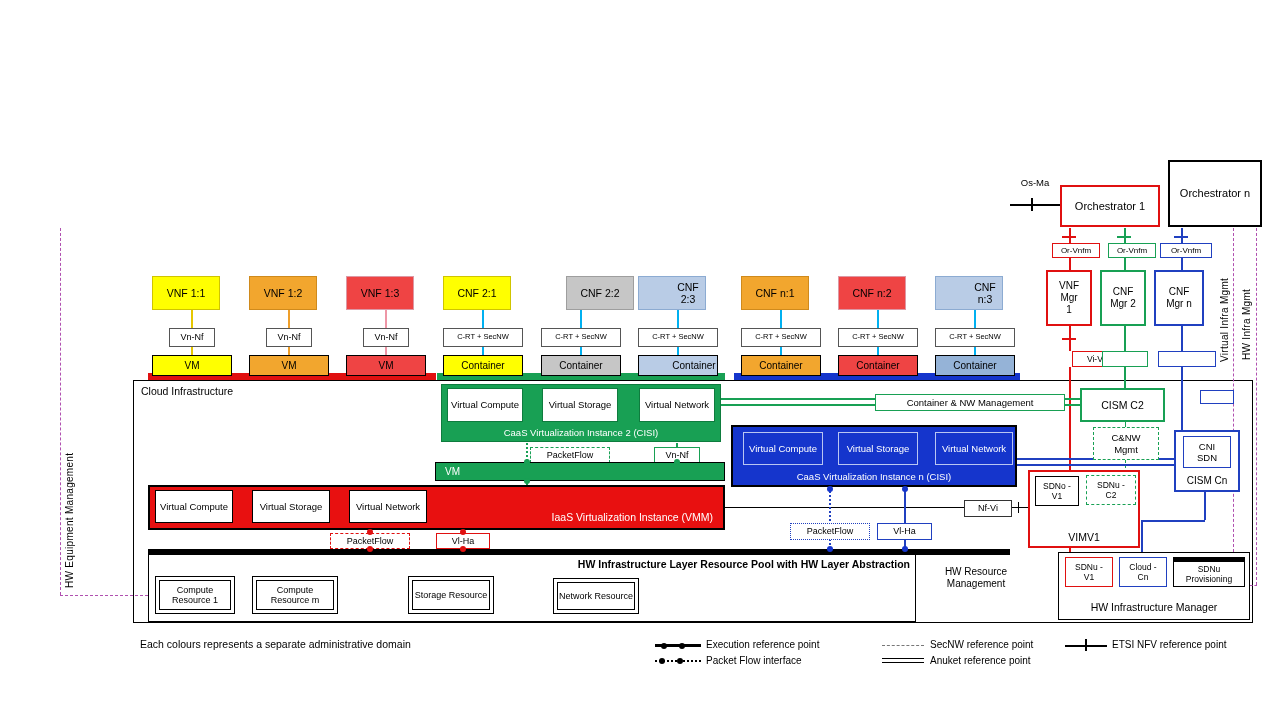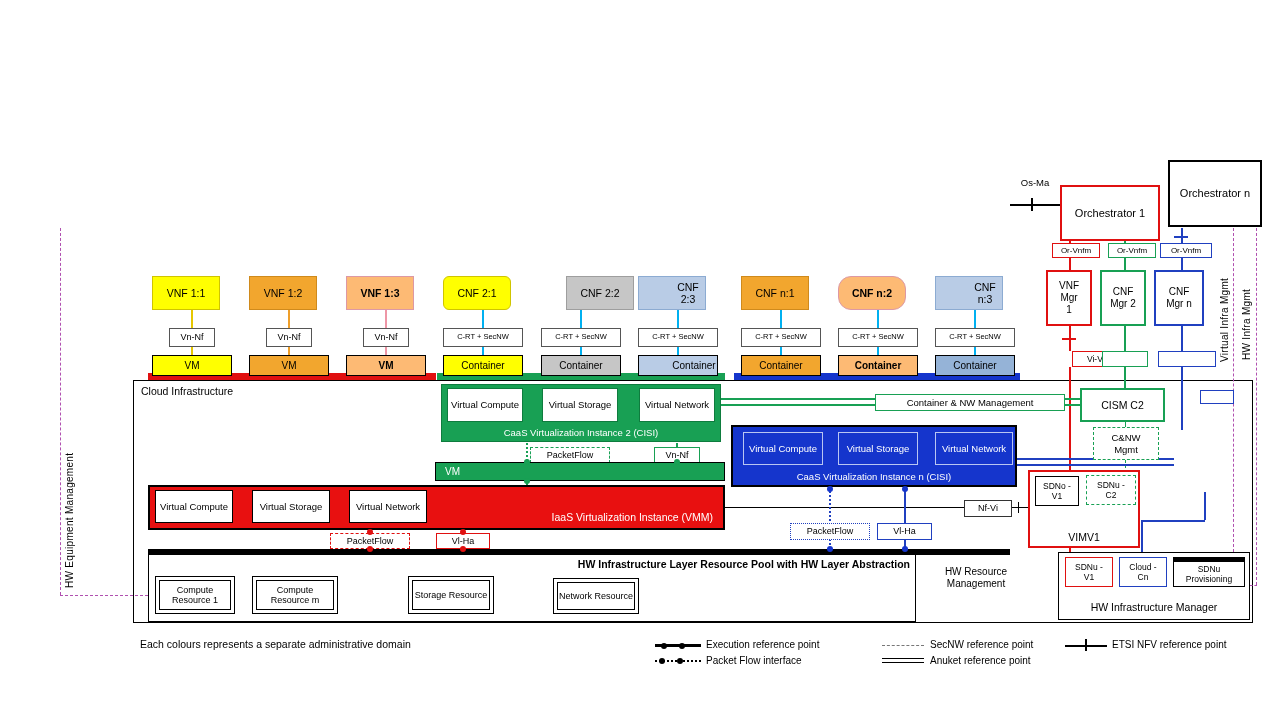--- a/index.html
+++ b/index.html
@@ -7,21 +7,21 @@
   body{font-family:"Liberation Sans","DejaVu Sans",sans-serif;color:#000;}
   #canvas{position:relative;width:1280px;height:720px;background:#fff;overflow:hidden;}
   .b{position:absolute;display:flex;align-items:center;justify-content:center;text-align:center;line-height:1.18;background:#fff;}
   .nob{background:transparent;}
   .txt{position:absolute;line-height:1.2;}
   .ln{position:absolute;}
   .dot{position:absolute;border-radius:50%;transform:translate(-50%,-50%);width:6px;height:6px;}
   .rot{position:absolute;transform:rotate(-90deg);transform-origin:0 0;white-space:nowrap;font-size:10px;letter-spacing:.3px;}
   .bg-yellow{background:#ffff00;border:1px solid #cfc400;}
   .bg-orange{background:#f2a62e;border:1px solid #cf8a1c;}
-  .bg-pink{background:#fdba74;border:1px solid #dd98a4;font-weight:bold;}
+  .bg-pink{background:#ef4444;border:1px solid #dd98a4;}
   .bg-gray{background:#c6c6c6;border:1px solid #9e9e9e;}
   .bg-lblue{background:#b9cce6;border:1px solid #8cabd2;padding-left:32px;}
   .bg-mblue{background:#95b3d7;border:1px solid #6a92c0;}
   .nf{height:34px;width:68px;font-size:10.5px;top:276px;}
   .unit{height:21px;width:80px;font-size:10px;top:355px;border:1.2px solid #000;}
   .iface{height:19px;background:#fff;border:1px solid #555;font-size:9px;top:328px;}
   .iface.crt{font-size:7.5px;width:80px;text-align:center;}
   .iface.vnnf{width:46px;}
   .res{position:absolute;border:1.2px solid #000;background:#fff;padding:3px;}
   .res-in{border:1.2px solid #000;width:100%;height:100%;display:flex;align-items:center;justify-content:center;text-align:center;font-size:9px;line-height:1.15;}
@@ -90,21 +90,21 @@
   <div class="b iface vnnf" style="left:266px;">Vn-Nf</div>
   <div class="ln" style="left:288px;top:347px;width:2px;height:9px;background:#ef9f2a;"></div>
   <div class="b unit bg-orange" style="left:249px;">VM</div>
 
   <div class="b nf bg-pink" style="left:346px;">VNF 1:3</div>
   <div class="ln" style="left:385px;top:310px;width:2px;height:18px;background:#ee96a6;"></div>
   <div class="b iface vnnf" style="left:363px;">Vn-Nf</div>
   <div class="ln" style="left:385px;top:347px;width:2px;height:9px;background:#ee96a6;"></div>
   <div class="b unit bg-pink" style="left:346px;">VM</div>
 
-  <div class="b nf bg-yellow" style="left:443px;border-radius:6px;">CNF 2:1</div>
+  <div class="b nf bg-yellow" style="left:443px;">CNF 2:1</div>
   <div class="ln" style="left:482px;top:310px;width:2px;height:18px;background:#00b0f0;"></div>
   <div class="b iface crt" style="left:443px;">C-RT + SecNW</div>
   <div class="ln" style="left:482px;top:347px;width:2px;height:9px;background:#00b0f0;"></div>
   <div class="b unit bg-yellow" style="left:443px;">Container</div>
 
   <div class="b nf bg-gray" style="left:566px;">CNF 2:2</div>
   <div class="ln" style="left:580px;top:310px;width:2px;height:18px;background:#00b0f0;"></div>
   <div class="b iface crt" style="left:541px;">C-RT + SecNW</div>
   <div class="ln" style="left:580px;top:347px;width:2px;height:9px;background:#00b0f0;"></div>
   <div class="b unit bg-gray" style="left:541px;">Container</div>
@@ -114,21 +114,21 @@
   <div class="b iface crt" style="left:638px;">C-RT + SecNW</div>
   <div class="ln" style="left:677px;top:347px;width:2px;height:9px;background:#00b0f0;"></div>
   <div class="b unit bg-lblue" style="left:638px;">Container</div>
 
   <div class="b nf bg-orange" style="left:741px;">CNF n:1</div>
   <div class="ln" style="left:780px;top:310px;width:2px;height:18px;background:#00b0f0;"></div>
   <div class="b iface crt" style="left:741px;">C-RT + SecNW</div>
   <div class="ln" style="left:780px;top:347px;width:2px;height:9px;background:#00b0f0;"></div>
   <div class="b unit bg-orange" style="left:741px;">Container</div>
 
-  <div class="b nf bg-pink" style="left:838px;border-radius:13px;">CNF n:2</div>
+  <div class="b nf bg-pink" style="left:838px;">CNF n:2</div>
   <div class="ln" style="left:877px;top:310px;width:2px;height:18px;background:#00b0f0;"></div>
   <div class="b iface crt" style="left:838px;">C-RT + SecNW</div>
   <div class="ln" style="left:877px;top:347px;width:2px;height:9px;background:#00b0f0;"></div>
   <div class="b unit bg-pink" style="left:838px;">Container</div>
 
   <div class="b nf bg-lblue" style="left:935px;">CNF n:3</div>
   <div class="ln" style="left:974px;top:310px;width:2px;height:18px;background:#00b0f0;"></div>
   <div class="b iface crt" style="left:935px;">C-RT + SecNW</div>
   <div class="ln" style="left:974px;top:347px;width:2px;height:9px;background:#00b0f0;"></div>
   <div class="b unit bg-mblue" style="left:935px;">Container</div>
@@ -167,20 +167,24 @@
   </div>
 
   <div class="ln" style="left:829px;top:487px;height:62px;border-left:2px dotted #2040c0;"></div>
   <div class="ln" style="left:904px;top:487px;width:2px;height:62px;background:#2040c0;"></div>
   <div class="b" style="left:790px;top:523px;width:80px;height:17px;border:1.4px dotted #2040c0;font-size:9px;">PacketFlow</div>
   <div class="b" style="left:877px;top:523px;width:55px;height:17px;border:1.4px solid #2040c0;font-size:9px;">Vl-Ha</div>
 
   <div class="b" style="left:875px;top:394px;width:190px;height:17px;border:1.5px solid #18a054;font-size:9.5px;">Container &amp; NW Management</div>
   <div class="b" style="left:1080px;top:388px;width:85px;height:34px;border:2px solid #18a054;font-size:10.5px;">CISM C2</div>
   <div class="b" style="left:1093px;top:427px;width:66px;height:33px;border:1.6px dashed #18a054;font-size:9.5px;padding:0 8px;">C&amp;NW Mgmt</div>
+  <div class="ln" style="left:1174px;top:430px;width:66px;height:62px;background:#fff;border:2px solid #2040c0;">
+    <div class="b" style="left:7px;top:4px;width:48px;height:32px;border:1.5px solid #2040c0;font-size:9.5px;padding:0 9px;">CNI SDN</div>
+    <div class="txt" style="left:0;right:0;bottom:3px;font-size:10px;text-align:center;">CISM Cn</div>
+  </div>
   <div class="b" style="left:964px;top:500px;width:48px;height:17px;border:1px solid #333;font-size:9px;">Nf-Vi</div>
 
   <div class="ln" style="left:1028px;top:470px;width:112px;height:78px;background:#fff;border:2px solid #e01010;">
     <div class="b" style="left:5px;top:4px;width:44px;height:30px;border:1px solid #000;font-size:8.5px;padding:0 7px;">SDNo -V1</div>
     <div class="b" style="left:56px;top:3px;width:50px;height:30px;border:1.5px dashed #18a054;font-size:8.5px;padding:0 9px;">SDNu -C2</div>
     <div class="txt" style="left:0;right:0;bottom:2px;font-size:10.5px;text-align:center;">VIMV1</div>
   </div>
 
   <div class="ln" style="left:148px;top:549px;width:862px;height:6px;background:#000;"></div>
   <div class="b nob" style="left:148px;top:553px;width:768px;height:69px;border:1.2px solid #000;"></div>
@@ -200,21 +204,21 @@
   <div class="txt" style="left:924px;top:566px;width:104px;text-align:center;font-size:10px;">HW Resource Management</div>
 
   <div class="ln" style="left:1058px;top:552px;width:192px;height:68px;background:#fff;border:1.6px solid #000;">
     <div class="b" style="left:6px;top:4px;width:48px;height:30px;border:1.5px solid #e01010;font-size:8.5px;padding:0 6px;">SDNu -V1</div>
     <div class="b" style="left:60px;top:4px;width:48px;height:30px;border:1.5px solid #2040c0;font-size:8.5px;padding:0 6px;">Cloud -Cn</div>
     <div class="b" style="left:114px;top:4px;width:72px;height:30px;border:1px solid #000;border-top:5px solid #000;font-size:8.5px;">SDNu Provisioning</div>
     <div class="txt" style="left:0;right:0;bottom:5px;font-size:10.5px;text-align:center;">HW Infrastructure Manager</div>
   </div>
 
   <div class="txt" style="left:1012px;top:177px;width:46px;text-align:center;font-size:9.5px;">Os-Ma</div>
-  <div class="b" style="left:1060px;top:185px;width:100px;height:56px;border:2.5px solid #e01010;font-size:11px;padding:12px 11px;">Orchestrator 1</div>
+  <div class="b" style="left:1060px;top:185px;width:100px;height:42px;border:2.5px solid #e01010;font-size:11px;padding:12px 11px;">Orchestrator 1</div>
   <div class="b" style="left:1168px;top:160px;width:94px;height:67px;border:2px solid #000;font-size:11px;padding:0 8px;">Orchestrator n</div>
   <div class="b" style="left:1052px;top:243px;width:48px;height:15px;border:1.5px solid #e01010;font-size:8px;">Or-Vnfm</div>
   <div class="b" style="left:1108px;top:243px;width:48px;height:15px;border:1.5px solid #18a054;font-size:8px;">Or-Vnfm</div>
   <div class="b" style="left:1160px;top:243px;width:52px;height:15px;border:1.5px solid #2040c0;font-size:8px;">Or-Vnfm</div>
   <div class="b" style="left:1046px;top:270px;width:46px;height:56px;border:2px solid #e01010;font-size:10px;padding:0 12px;">VNF Mgr 1</div>
   <div class="b" style="left:1100px;top:270px;width:46px;height:56px;border:2px solid #18a054;font-size:10px;padding:0 8px;">CNF Mgr 2</div>
   <div class="b" style="left:1154px;top:270px;width:50px;height:56px;border:2px solid #2040c0;font-size:10px;padding:0 9px;">CNF Mgr n</div>
   <div class="b" style="left:1072px;top:351px;width:60px;height:16px;border:1.5px solid #e01010;font-size:8.5px;">Vi-Vnfm</div>
   <div class="b" style="left:1102px;top:351px;width:46px;height:16px;border:1.5px solid #18a054;"></div>
   <div class="b" style="left:1158px;top:351px;width:58px;height:16px;border:1.5px solid #2040c0;"></div>

